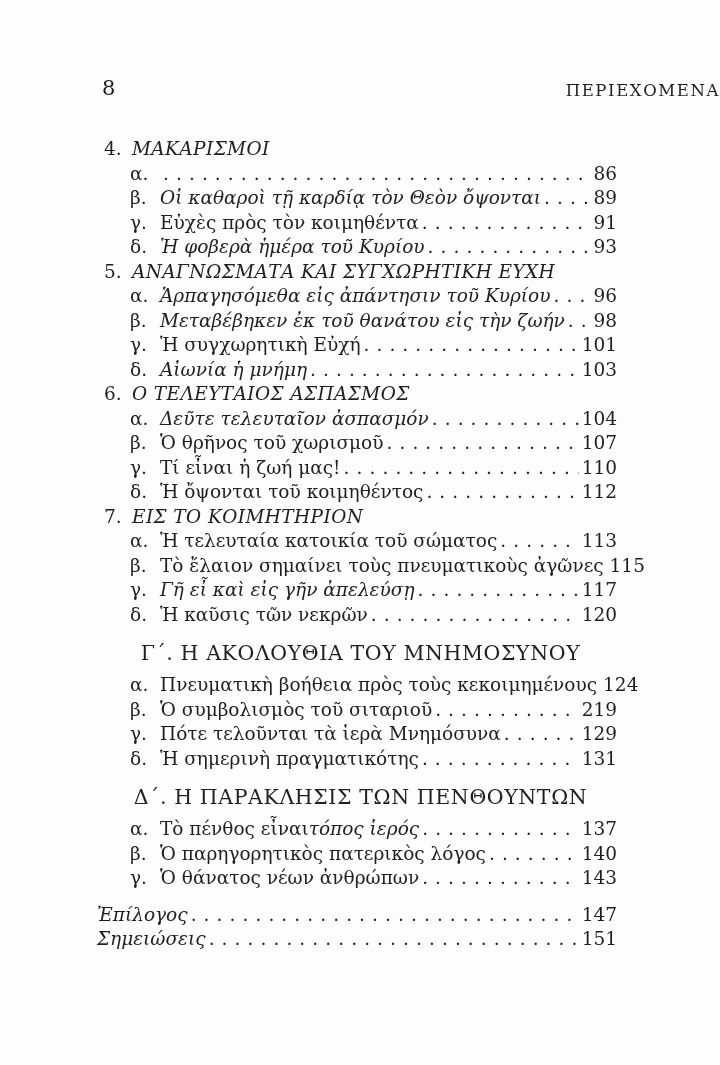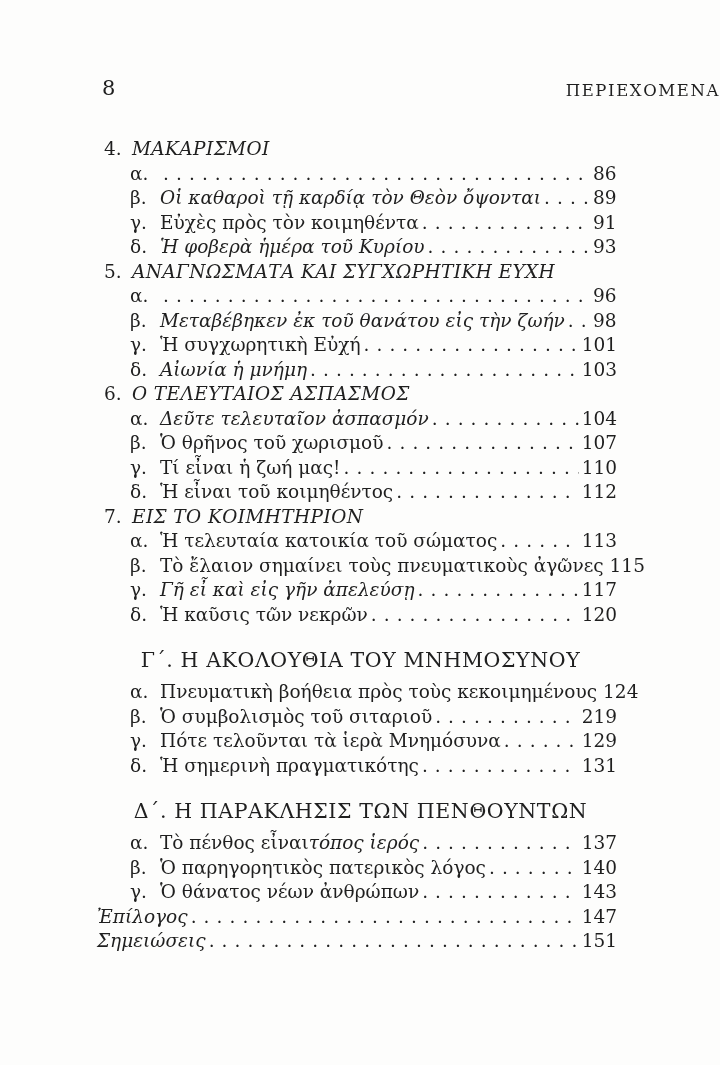--- a/index.html
+++ b/index.html
@@ -66,32 +66,32 @@
     flex: 1 1 auto;
     overflow: hidden;
     white-space: nowrap;
     letter-spacing: 0.6px;
     margin: 0 3px 0 3px;
     min-width: 0;
   }
   .page-num {
     flex: none;
     min-width: 24px;
-    text-align: left;
+    text-align: right;
   }
   .centered-heading {
     display: block;
     text-align: center;
     font-size: 20.5px;
     height: 26px;
     line-height: 26px;
-    margin: 19px 0 8px 0;
+    margin: 12px 0 8px 0;
     letter-spacing: 0.6px;
   }
-  .plain-block { }
+  .plain-block { margin-top: 12px; }
   .row.plain { margin-left: -7px; }
 </style>
 </head>
 <body>
 
 <div class="book-page">
   <div class="folio">8</div>
   <div class="running-head">ΠΕΡΙΕΧΟΜΕΝΑ</div>
   <div class="toc" id="toc">
       <div class="row sec">
@@ -120,20 +120,21 @@
         <span class="title it">Ἡ φοβερὰ ἡμέρα τοῦ Κυρίου</span>
         <span class="leader">. . . . . . . . . . . . . . . . . . . . . . . . . . . . . . . . . . . . . . . . . . . . . . . . . . . . . . . . . . . . . . . . . . . . . . . . . . . . . . . . . . . . . . . . . . </span>
         <span class="page-num">93</span>
       </div>
       <div class="row sec">
         <span class="num">5.</span>
         <span class="sec-title">ΑΝΑΓΝΩΣΜΑΤΑ ΚΑΙ ΣΥΓΧΩΡΗΤΙΚΗ ΕΥΧΗ</span>
       </div>
       <div class="row item">
         <span class="lbl">α.</span>
+        <span class="title it">Ἁρπαγησόμεθα εἰς ἀπάντησιν τοῦ Κυρίου</span>
         <span class="leader">. . . . . . . . . . . . . . . . . . . . . . . . . . . . . . . . . . . . . . . . . . . . . . . . . . . . . . . . . . . . . . . . . . . . . . . . . . . . . . . . . . . . . . . . . . </span>
         <span class="page-num">96</span>
       </div>
       <div class="row item">
         <span class="lbl">β.</span>
         <span class="title it">Μεταβέβηκεν ἐκ τοῦ θανάτου εἰς τὴν ζωήν</span>
         <span class="leader">. . . . . . . . . . . . . . . . . . . . . . . . . . . . . . . . . . . . . . . . . . . . . . . . . . . . . . . . . . . . . . . . . . . . . . . . . . . . . . . . . . . . . . . . . . </span>
         <span class="page-num">98</span>
       </div>
       <div class="row item">
@@ -165,21 +166,21 @@
         <span class="page-num">107</span>
       </div>
       <div class="row item">
         <span class="lbl">γ.</span>
         <span class="title">Τί εἶναι ἡ ζωή μας!</span>
         <span class="leader">. . . . . . . . . . . . . . . . . . . . . . . . . . . . . . . . . . . . . . . . . . . . . . . . . . . . . . . . . . . . . . . . . . . . . . . . . . . . . . . . . . . . . . . . . . </span>
         <span class="page-num">110</span>
       </div>
       <div class="row item">
         <span class="lbl">δ.</span>
-        <span class="title">Ἡ εἶναι τοῦ κοιμηθέντος</span>
+        <span class="title">Ἡ ὄψονται τοῦ κοιμηθέντος</span>
         <span class="leader">. . . . . . . . . . . . . . . . . . . . . . . . . . . . . . . . . . . . . . . . . . . . . . . . . . . . . . . . . . . . . . . . . . . . . . . . . . . . . . . . . . . . . . . . . . </span>
         <span class="page-num">112</span>
       </div>
       <div class="row sec">
         <span class="num">7.</span>
         <span class="sec-title">ΕΙΣ ΤΟ ΚΟΙΜΗΤΗΡΙΟΝ</span>
       </div>
       <div class="row item">
         <span class="lbl">α.</span>
         <span class="title">Ἡ τελευταία κατοικία τοῦ σώματος</span>

